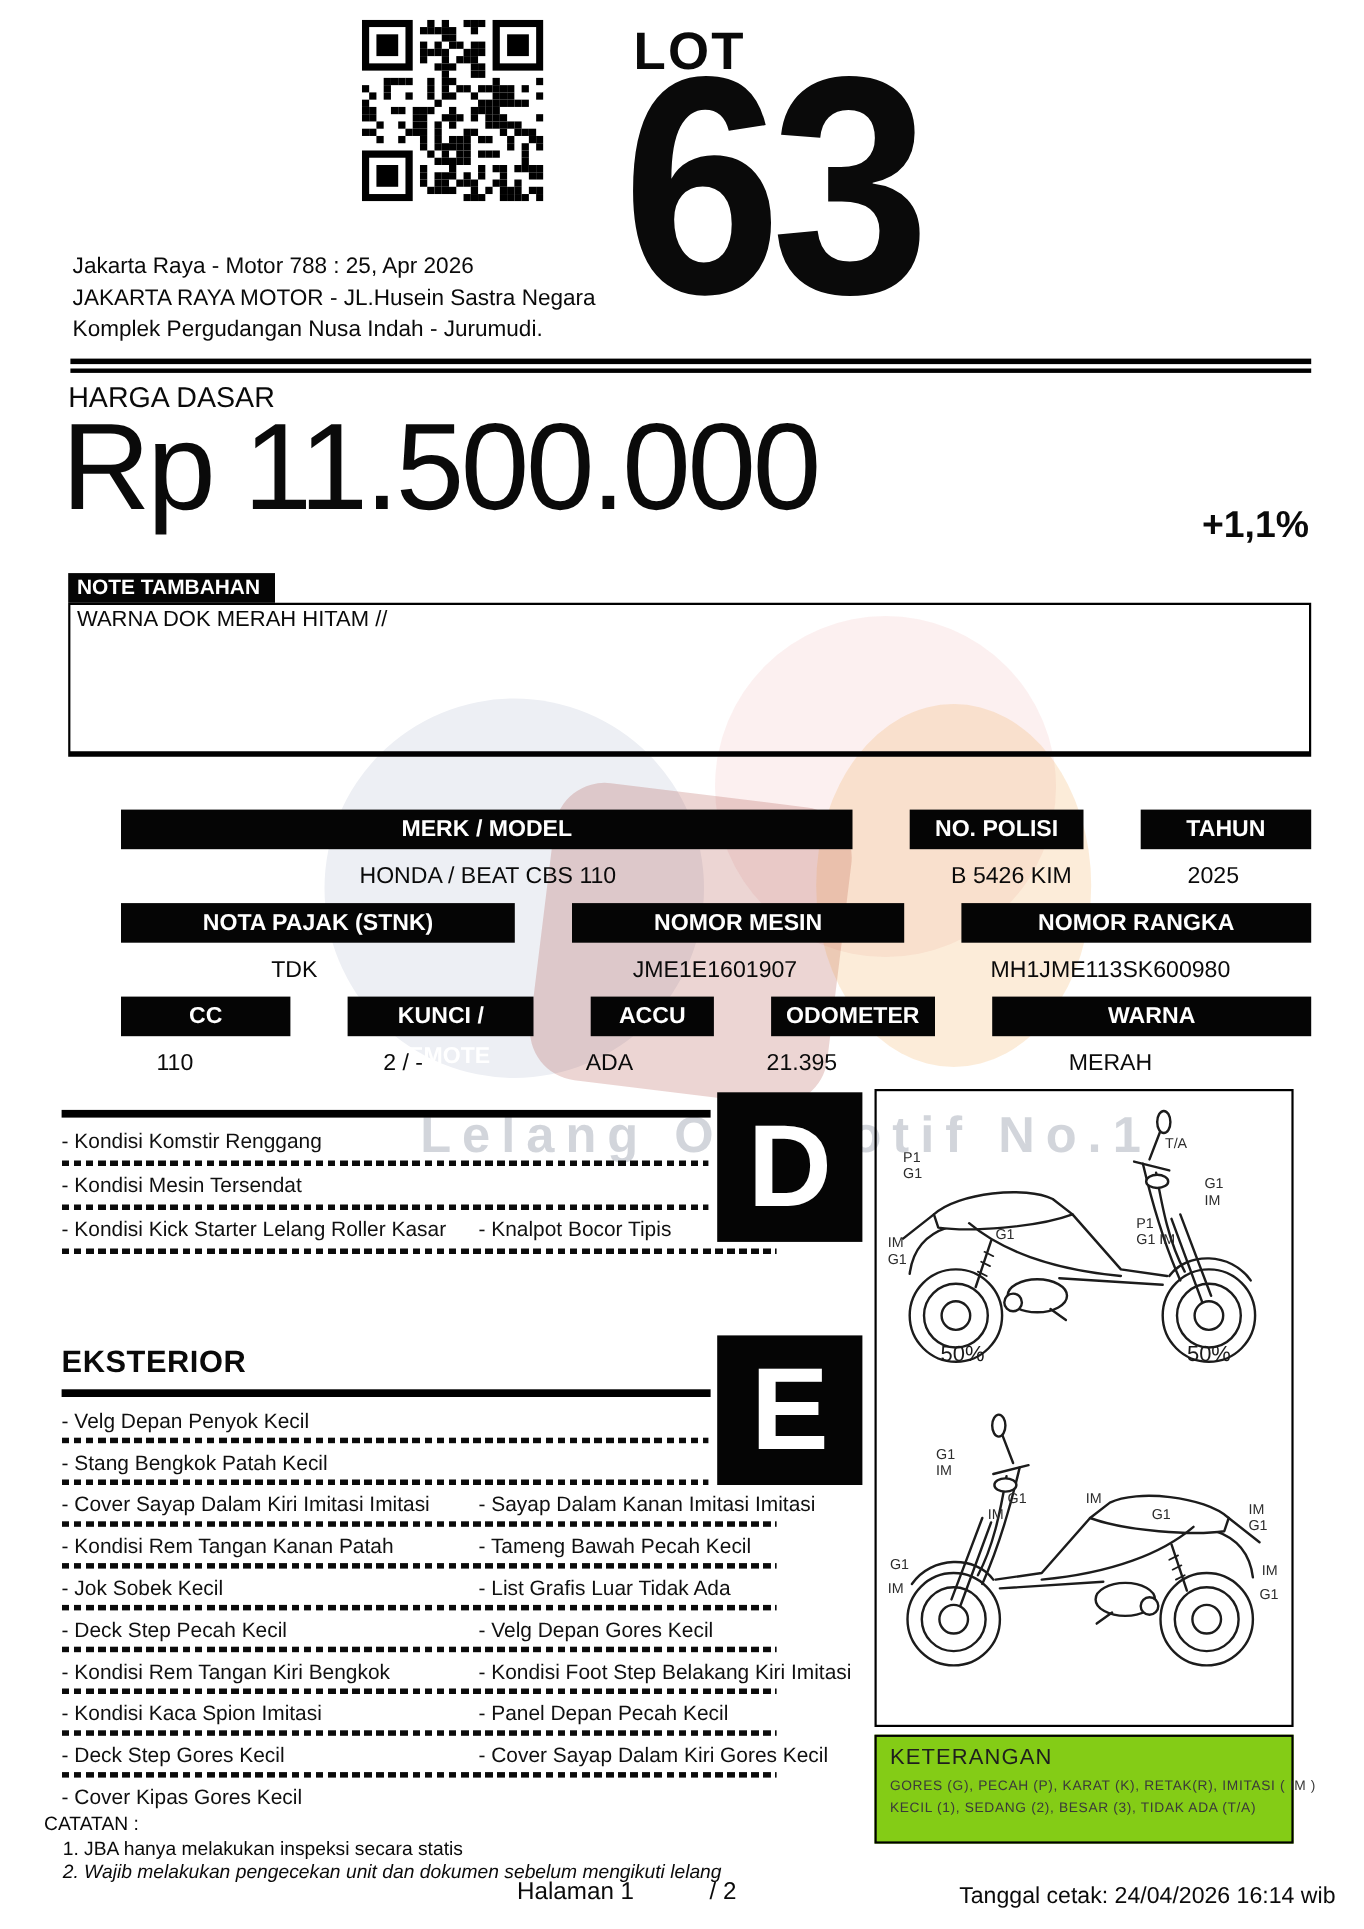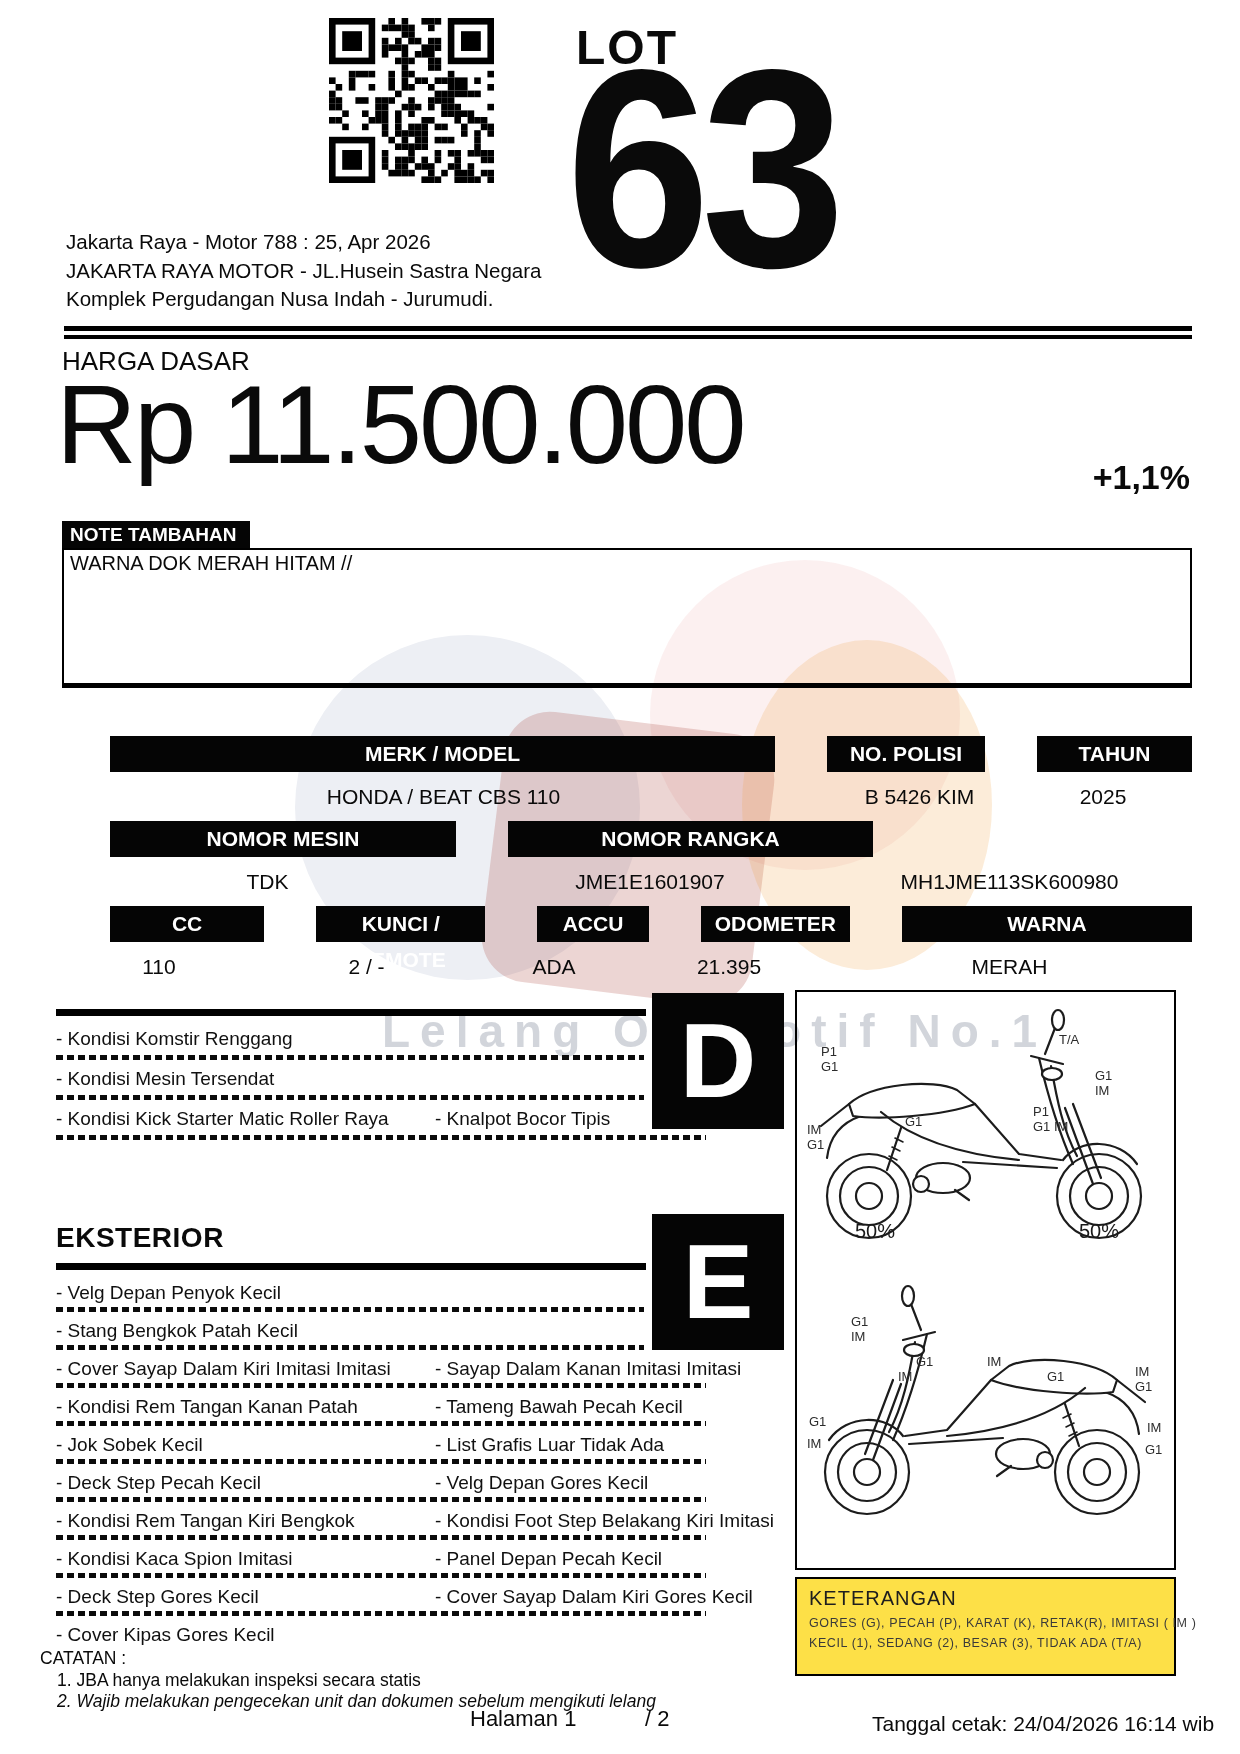--- a/index.html
+++ b/index.html
@@ -68,21 +68,21 @@
   
   .diagram-box{position:absolute;left:795px;top:990px;width:381px;height:580px;box-sizing:border-box;
                border:2px solid #000;background:transparent;}
   .scooter{position:absolute;left:8px;}
   .scooter-1{top:12px;}
   .scooter-2{top:288px;}
   .diag-label{position:absolute;font-size:13px;color:#2c2c2c;white-space:pre-line;line-height:15px;}
   .diag-label.lg{font-size:20px;color:#1a1a1a;}
 
   .keterangan-box{position:absolute;left:795px;top:1577px;width:381px;height:99px;box-sizing:border-box;
-                  border:2px solid #000;background:#fde047;padding:8px 12px;}
+                  border:2px solid #000;background:#84cc16;padding:8px 12px;}
   .keterangan-title{font-size:20px;letter-spacing:1px;color:#1e1e1e;}
   .keterangan-line{font-size:12.5px;letter-spacing:.6px;color:#3a3a3a;margin-top:6px;white-space:nowrap;}
 
   
   .catatan-label{position:absolute;left:40px;top:1648px;font-size:17.5px;}
   .catatan-item1{position:absolute;left:57px;top:1670px;font-size:17.5px;}
   .catatan-item2{position:absolute;left:57px;top:1691px;font-size:17.5px;font-style:italic;}
   .footer-page{position:absolute;left:470px;top:1706px;font-size:22px;}
   .footer-of{position:absolute;left:645px;top:1706px;font-size:22px;}
   .footer-printed{position:absolute;left:872px;top:1712px;width:312px;text-align:right;font-size:21px;white-space:nowrap;}
@@ -340,20 +340,21 @@
         <div class="spec-header-cell" style="width: 763px;">MERK / MODEL</div>
         <div class="spec-header-cell" style="width: 181px;">NO. POLISI</div>
         <div class="spec-header-cell" style="width: 178px;">TAHUN</div>
       </div>
       <div class="spec-value-row">
         <div class="spec-value-cell" style="width: 763px;">HONDA / BEAT CBS 110</div>
         <div class="spec-value-cell" style="width: 181px;">B 5426 KIM</div>
         <div class="spec-value-cell" style="width: 178px;">2025</div>
       </div>
       <div class="spec-header-row">
+        <div class="spec-header-cell" style="width: 411px;">NOTA PAJAK (STNK)</div>
         <div class="spec-header-cell" style="width: 346px;">NOMOR MESIN</div>
         <div class="spec-header-cell" style="width: 365px;">NOMOR RANGKA</div>
       </div>
       <div class="spec-value-row">
         <div class="spec-value-cell" style="width: 411px;">TDK</div>
         <div class="spec-value-cell" style="width: 346px;">JME1E1601907</div>
         <div class="spec-value-cell" style="width: 365px;">MH1JME113SK600980</div>
       </div>
       <div class="spec-header-row">
         <div class="spec-header-cell" style="width: 194px;">CC</div>
@@ -376,21 +377,21 @@
     <div class="rows">
         <div class="defect-row">
           <span class="defect-item">- Kondisi Komstir Renggang</span>
           <div class="sep short"></div>
         </div>
         <div class="defect-row">
           <span class="defect-item">- Kondisi Mesin Tersendat</span>
           <div class="sep short"></div>
         </div>
         <div class="defect-row">
-          <span class="defect-item">- Kondisi Kick Starter Matic Roller Raya</span>
+          <span class="defect-item">- Kondisi Kick Starter Lelang Roller Kasar</span>
           <span class="defect-item right">- Knalpot Bocor Tipis</span>
           <div class="sep long"></div>
         </div>
       </div>
     <div class="grade-box">
       <span class="grade-letter">D</span>
     </div>
   </div>
 
   <div class="defect-section section-eksterior">

